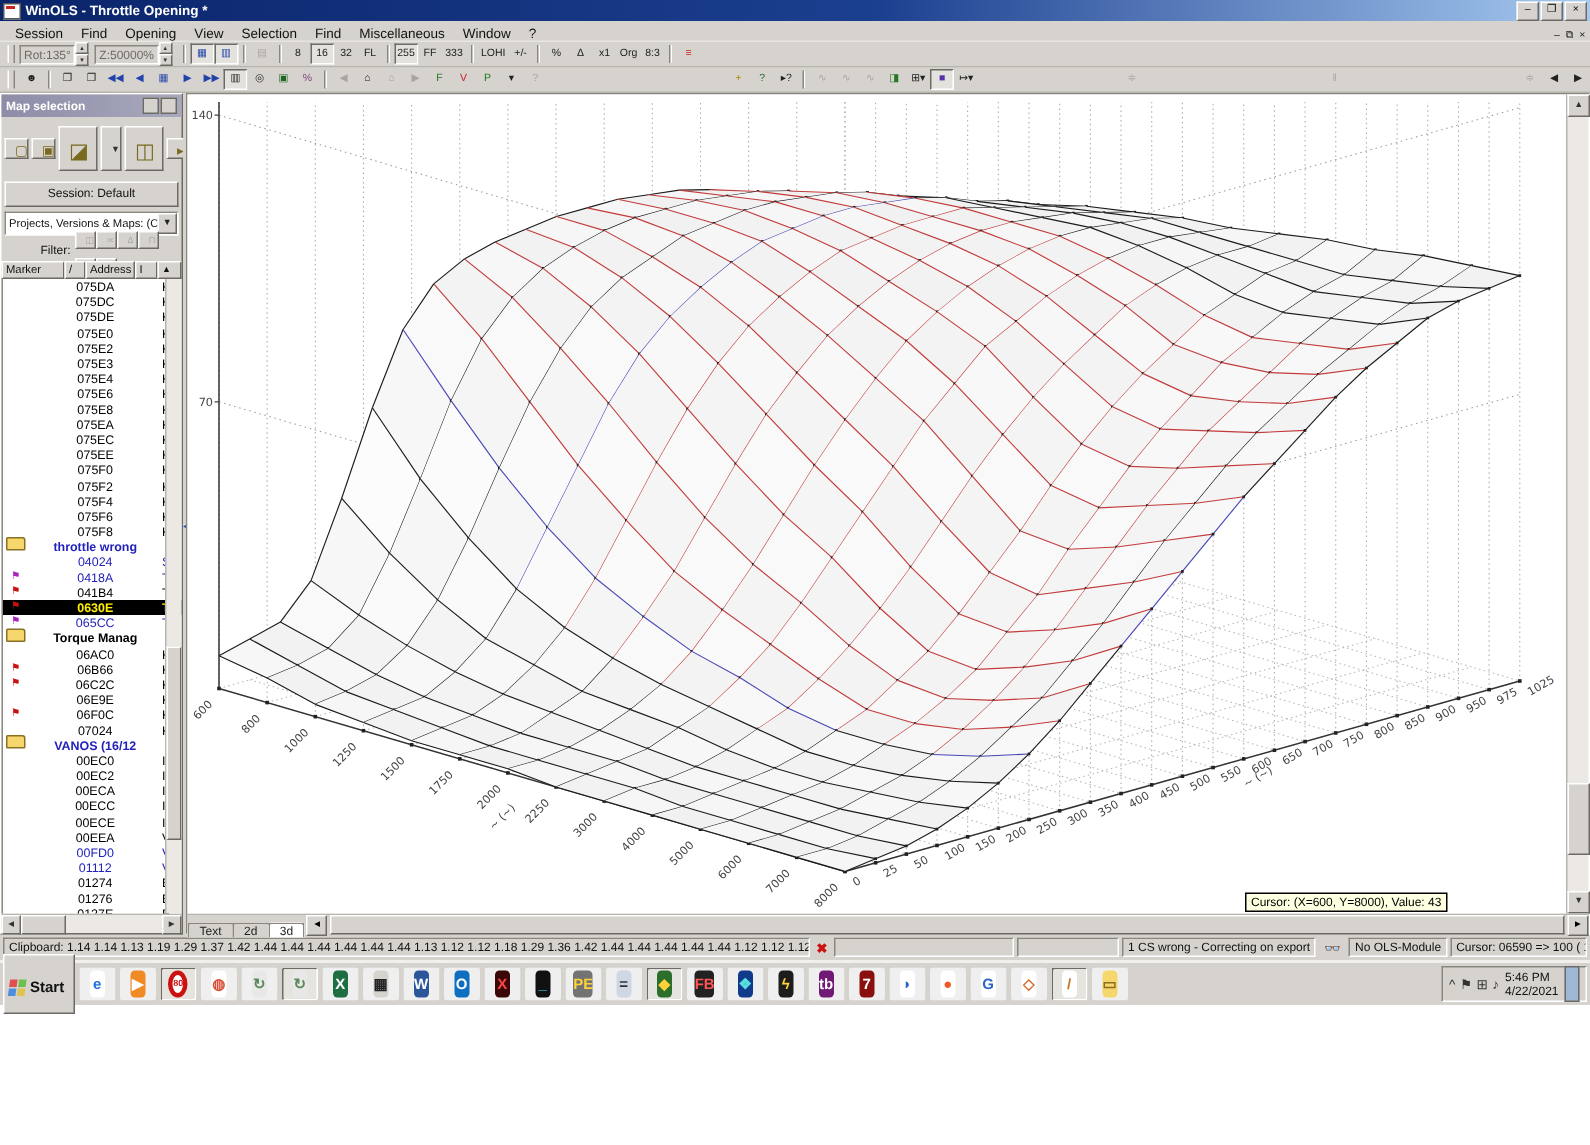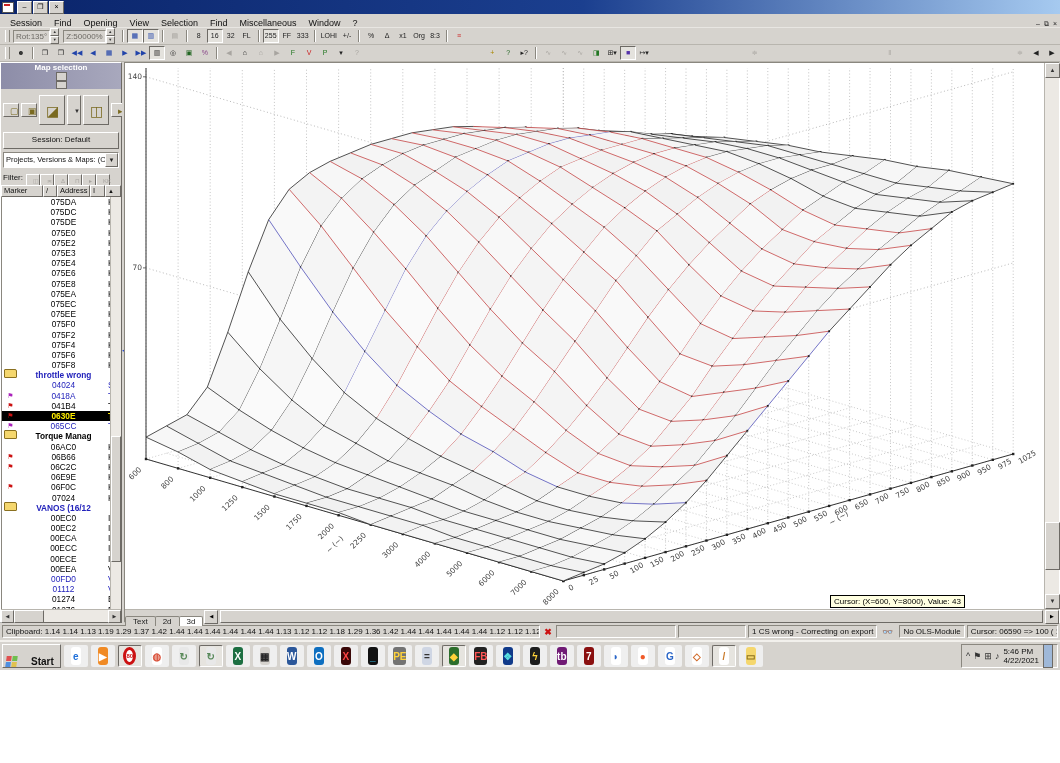--- a/index.html
+++ b/index.html
@@ -30,34 +30,34 @@
   .tb{min-width:16px;height:14px;background:#d6d3ce;border:1px solid #d6d3ce;font-size:7px;line-height:12px;text-align:center;color:#222;padding:0 1px;white-space:nowrap;}
   .tb.pressed{border-color:#6d6a65 #fff #fff #6d6a65;background:#e4e2dd;}
   .tb.disabled{color:#a8a5a0;}
   .spacerb{height:1px;}
 
   
   .main{display:flex;height:561px;background:#d6d3ce;}
 
   
   .map-panel{width:120px;display:flex;flex-direction:column;border:1px solid;border-color:#fff #6d6a65 #6d6a65 #fff;background:#d6d3ce;position:relative;}
-  .panel-title{height:26px;background:linear-gradient(90deg,#8d8da8,#a8a8bd);color:#fff;font-size:8px;font-weight:bold;display:flex;align-items:center;padding:0 3px;flex-direction:column;}
+  .panel-title{height:15px;background:linear-gradient(90deg,#8d8da8,#a8a8bd);color:#fff;font-size:8px;font-weight:bold;display:flex;align-items:center;padding:0 3px;}
   .panel-title span{flex:1;}
   .pt-btn{width:9px;height:9px;background:#d6d3ce;border:1px solid #6d6a65;margin-left:1px;}
   .panel-tools{height:38px;display:flex;align-items:center;gap:2px;padding:2px;}
   .ptool{background:#d6d3ce;border:1px solid;border-color:#fff #6d6a65 #6d6a65 #fff;font-size:9px;text-align:center;color:#7a6a20;}
   .ptool.small{width:16px;height:14px;line-height:13px;}
   .ptool.big{width:26px;height:30px;line-height:28px;font-size:14px;}
   .ptool.narrow{width:9px;height:30px;line-height:28px;font-size:6px;color:#333;}
   .session-btn{height:15px;margin:1px 2px;background:#d6d3ce;border:1px solid;border-color:#fff #6d6a65 #6d6a65 #fff;font-size:8px;text-align:center;line-height:14px;color:#111;}
   .combo{height:14px;margin:2px 2px;background:#fff;border:1px solid;border-color:#8a877f #fff #fff #8a877f;display:flex;font-size:7.5px;}
   .combo span{flex:1;line-height:13px;padding-left:2px;white-space:nowrap;overflow:hidden;color:#111;}
   .combo .dd{width:11px;background:#d6d3ce;border:1px solid;border-color:#fff #6d6a65 #6d6a65 #fff;font-size:6px;text-align:center;line-height:12px;color:#222;}
   .filter-row{height:15px;display:flex;align-items:center;padding:0 2px;gap:1px;}
-  .filter-row .lbl{font-size:8px;color:#111;margin-right:2px;}
+  .filter-row .lbl{font-size:8px;color:#111;margin-right:2px;margin-left:24px;}
   .fbtn{width:13px;height:12px;background:#d6d3ce;border:1px solid;border-color:#fff #6d6a65 #6d6a65 #fff;font-size:6px;color:#a8a5a0;text-align:center;line-height:11px;}
   .list-header{height:12px;display:flex;font-size:7.5px;color:#111;}
   .lh{background:#d6d3ce;border:1px solid;border-color:#fff #6d6a65 #6d6a65 #fff;line-height:10px;padding:0 2px;white-space:nowrap;overflow:hidden;}
   .map-list{flex:1;background:#fff;overflow:hidden;position:relative;border-left:1px solid #8a877f;}
   .mrow{height:10.2px;display:flex;align-items:center;font-size:8.3px;color:#000;}
   .mrow .ic{width:17px;text-align:center;font-size:7px;line-height:10px;}
   .mrow .addr{flex:1;text-align:center;letter-spacing:0;}
   .mrow .typ{width:13px;text-align:left;}
   .mrow.selected{background:#000;}
   .mrow.selected .addr,.mrow.selected .typ{color:#ffee00;font-weight:bold;}
@@ -96,41 +96,42 @@
   .statusbar{height:15px;background:#d6d3ce;display:flex;align-items:center;gap:2px;padding:1px 2px;font-size:8px;color:#111;}
   .sp{border:1px solid;border-color:#8a877f #fff #fff #8a877f;height:11px;line-height:11px;padding:0 3px;white-space:nowrap;overflow:hidden;}
   .sp.clip{width:530px;}
   .sp.e1{width:112px;}
   .sp.e2{width:60px;}
   .redx{color:#cc1111;font-weight:bold;font-size:9px;width:12px;text-align:center;}
   .eye{width:18px;text-align:center;color:#555;font-size:9px;}
 
   
   .taskbar{height:28px;background:#d6d3ce;border-top:2px solid #f2f0ec;display:flex;align-items:center;padding:0 2px;gap:3px;}
-  .start-btn{height:22px;display:flex;align-items:flex-end;gap:14px;padding:0 6px 0 3px;background:#d6d3ce;border:1px solid;border-color:#fff #6d6a65 #6d6a65 #fff;}
+  .start-btn{height:22px;display:flex;align-items:flex-start;gap:3px;padding:16px 6px 0 3px;background:#d6d3ce;border:1px solid;border-color:#fff #6d6a65 #6d6a65 #fff;}
   .winflag{width:11px;height:11px;display:grid;grid-template-columns:5px 5px;grid-template-rows:5px 5px;gap:1px;transform:skewX(-8deg);}
   .winflag i{display:block;}
   .start-label{font-size:10px;font-weight:bold;color:#111;}
   .task-ic{width:24px;height:22px;display:flex;align-items:center;justify-content:center;font-size:11px;font-weight:bold;border:1px solid transparent;border-radius:2px;}
   .task-ic.pressed{border:1px solid;border-color:#6d6a65 #fff #fff #6d6a65;background:#e6e4df;}
   .task-ic span{display:flex;align-items:center;justify-content:center;width:18px;height:18px;border-radius:3px;font-size:10px;}
   .task-ic.ring span{border:3px solid #cc1111;border-radius:50%;width:12px;height:12px;font-size:6px;}
   .tray{margin-left:auto;display:flex;align-items:center;gap:4px;border:1px solid;border-color:#8a877f #fff #fff #8a877f;height:22px;padding:0 4px;}
   .tray .tic{font-size:9px;color:#333;}
   .tray-time{font-size:8px;line-height:9px;color:#111;}
   .show-desktop{width:8px;height:22px;background:#9fb8d8;border:1px solid #6d6a65;}
   .below{height:100px;background:#fff;}
 </style>
 </head>
 <body>
 
 <div class="app">
 
   <div class="titlebar">
     <div class="title-icon"></div>
+    <div class="title-text">WinOLS - Throttle Opening *</div>
     <div class="tb-btns" id="title-controls">
         <span class="tb-btn">–</span>
         <span class="tb-btn">❐</span>
         <span class="tb-btn">×</span>
       </div>
   </div>
 
   <div class="menubar">
     <span id="menus"><span class="menu-item">Session</span><span class="menu-item">Find</span><span class="menu-item">Opening</span><span class="menu-item">View</span><span class="menu-item">Selection</span><span class="menu-item">Find</span><span class="menu-item">Miscellaneous</span><span class="menu-item">Window</span><span class="menu-item">?</span></span>
     <span class="menu-spacer"></span>

